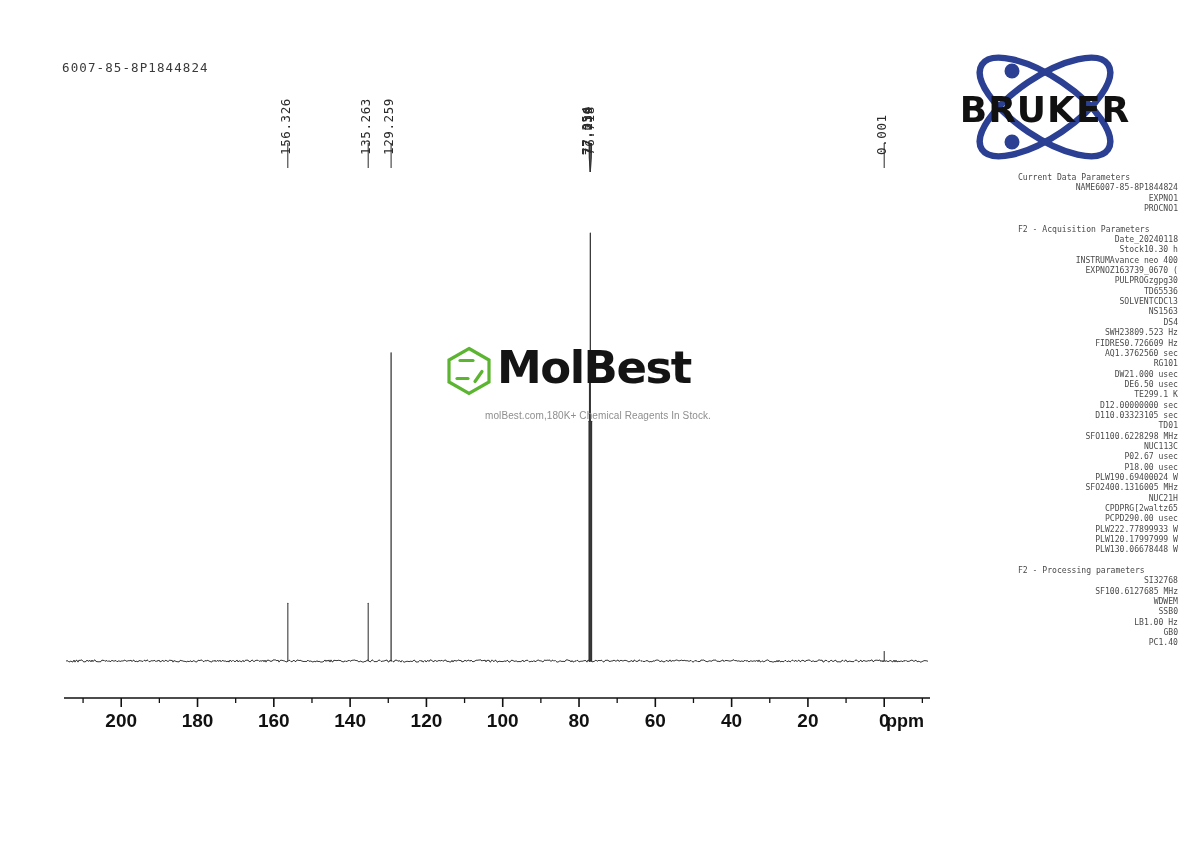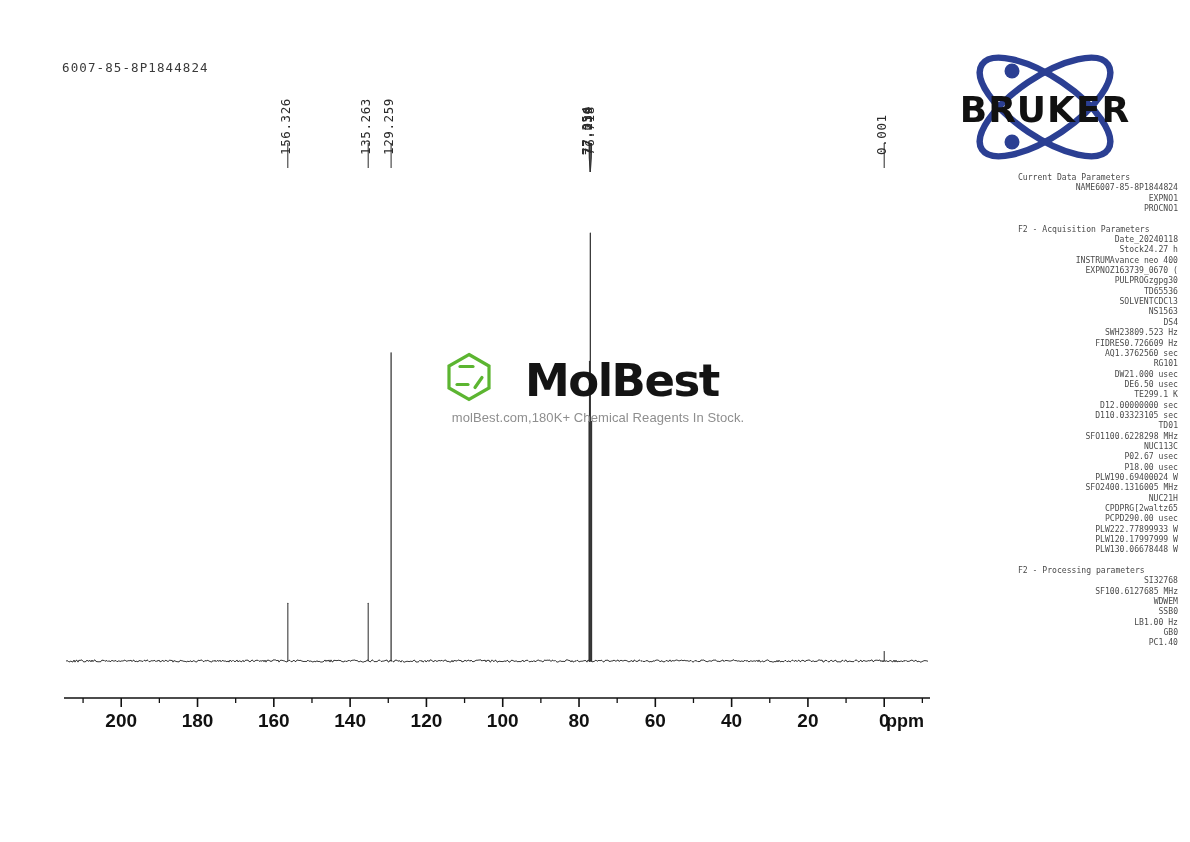--- a/index.html
+++ b/index.html
@@ -24,31 +24,31 @@
     font-size:12.5px;letter-spacing:0.6px;color:#2b2b2b;
     white-space:nowrap;transform-origin:left bottom;
     transform:rotate(-90deg);
   }
 
   
   #watermark{
     position:absolute;left:443px;top:345px;width:310px;height:90px;
     pointer-events:none;
   }
-  #wm-logo-row{display:flex;align-items:flex-end;height:58px;gap:28px;}
+  #wm-logo-row{display:flex;align-items:flex-start;height:58px;}
   #wm-hex{width:52px;height:52px;flex:0 0 52px;}
   #wm-wordmark{
     font-family:"DejaVu Sans",sans-serif;
     font-size:45px;font-weight:bold;color:#141414;
     letter-spacing:-1.5px;margin-left:2px;line-height:1;
   }
   #wm-tagline{
     margin-top:7px;text-align:center;width:100%;
     font-family:"Liberation Sans",sans-serif;
-    font-size:13px;color:#8e8e8e;letter-spacing:.1px;white-space:nowrap;
+    font-size:10px;color:#8e8e8e;letter-spacing:.1px;white-space:nowrap;
   }
 
   
   #bruker-logo{position:absolute;left:952px;top:52px;width:186px;height:110px;}
 
   
   #param-block{
     position:absolute;left:1018px;top:172px;width:160px;
     font-family:"DejaVu Sans Mono","Liberation Mono",monospace;
     font-size:8.1px;line-height:10.35px;color:#4a4a4a;
@@ -168,21 +168,21 @@
   <div class="param-section-head">Current Data Parameters</div>
   <div id="sec1">
       <div class="param-row"><span class="param-key">NAME</span><span class="param-val">6007-85-8P1844824</span></div>
       <div class="param-row"><span class="param-key">EXPNO</span><span class="param-val">1</span></div>
       <div class="param-row"><span class="param-key">PROCNO</span><span class="param-val">1</span></div>
     </div>
   <div class="param-gap"></div>
   <div class="param-section-head">F2 - Acquisition Parameters</div>
   <div id="sec2">
       <div class="param-row"><span class="param-key">Date_</span><span class="param-val">20240118</span></div>
-      <div class="param-row"><span class="param-key">Stock</span><span class="param-val">24.27 h</span></div>
+      <div class="param-row"><span class="param-key">Stock</span><span class="param-val">10.30 h</span></div>
       <div class="param-row"><span class="param-key">INSTRUM</span><span class="param-val">Avance neo 400</span></div>
       <div class="param-row"><span class="param-key">EXPNO</span><span class="param-val">Z163739_0670 (</span></div>
       <div class="param-row"><span class="param-key">PULPROG</span><span class="param-val">zgpg30</span></div>
       <div class="param-row"><span class="param-key">TD</span><span class="param-val">65536</span></div>
       <div class="param-row"><span class="param-key">SOLVENT</span><span class="param-val">CDCl3</span></div>
       <div class="param-row"><span class="param-key">NS</span><span class="param-val">1563</span></div>
       <div class="param-row"><span class="param-key">DS</span><span class="param-val">4</span></div>
       <div class="param-row"><span class="param-key">SWH</span><span class="param-val">23809.523 Hz</span></div>
       <div class="param-row"><span class="param-key">FIDRES</span><span class="param-val">0.726609 Hz</span></div>
       <div class="param-row"><span class="param-key">AQ</span><span class="param-val">1.3762560 sec</span></div>

